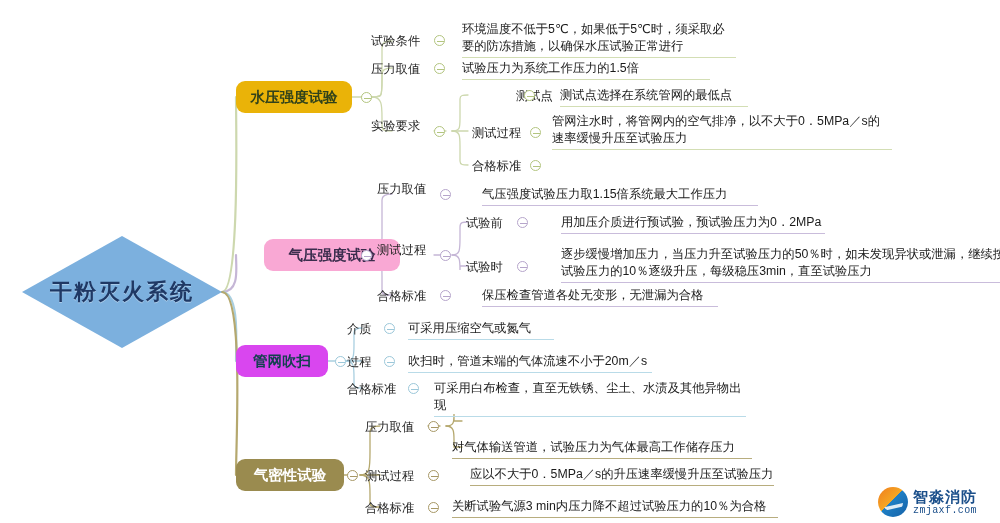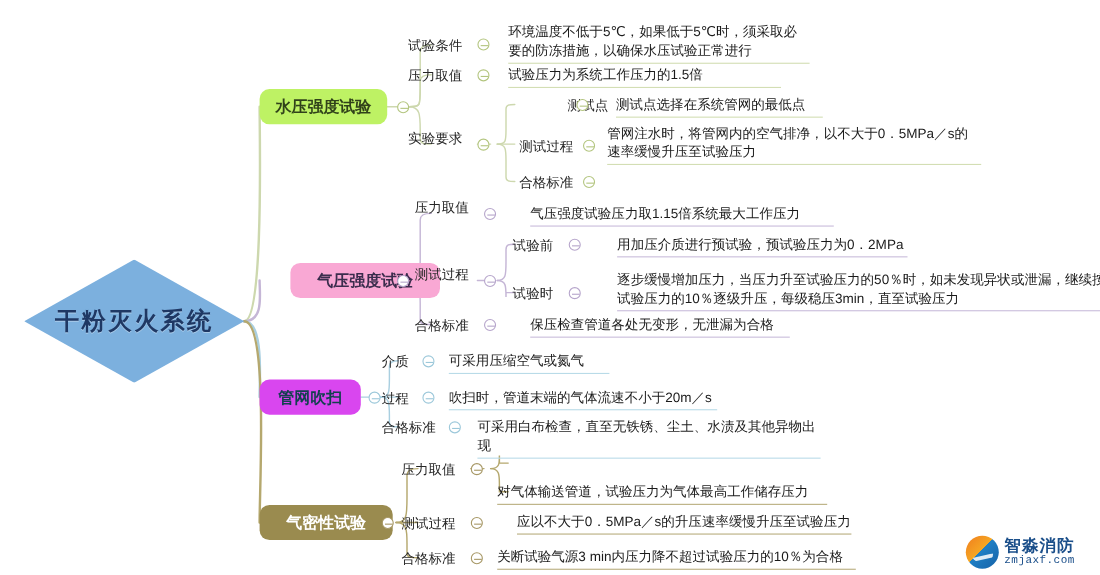--- a/index.html
+++ b/index.html
@@ -25,24 +25,24 @@
     position:relative;z-index:2;color:#1f3864;font-size:22px;font-weight:bold;
     letter-spacing:2px;white-space:nowrap;text-shadow:0 1px 0 rgba(255,255,255,.35);
   }
 
   
   .branch-node{
     position:absolute;border-radius:9px;display:flex;align-items:center;
     justify-content:center;font-size:14.5px;font-weight:bold;white-space:nowrap;
     padding:0 10px;height:32px;box-sizing:border-box;
   }
-  .b1{background:#bef264;color:#31421a;left:236px;top:81px;width:116px;}
+  .b1{background:#eab308;color:#31421a;left:236px;top:81px;width:116px;}
   .b2{background:#f9a8d4;color:#3b2d4d;left:236px;top:239px;width:136px;margin-left:28px;}
   .b3{background:#d946ef;color:#13404f;left:236px;top:345px;width:92px;}
-  .b4{background:#9a8b4f;color:#ffffff;left:236px;top:459px;width:121px;text-align:center;}
+  .b4{background:#9a8b4f;color:#ffffff;left:236px;top:459px;width:108px;text-align:center;}
 
   
   .sub-label{
     position:absolute;font-size:12.3px;color:#262626;white-space:nowrap;
     padding-bottom:2px;
   }
   
   .leaf{
     position:absolute;font-size:12.3px;color:#1a1a1a;line-height:17px;
     padding-bottom:2px;

